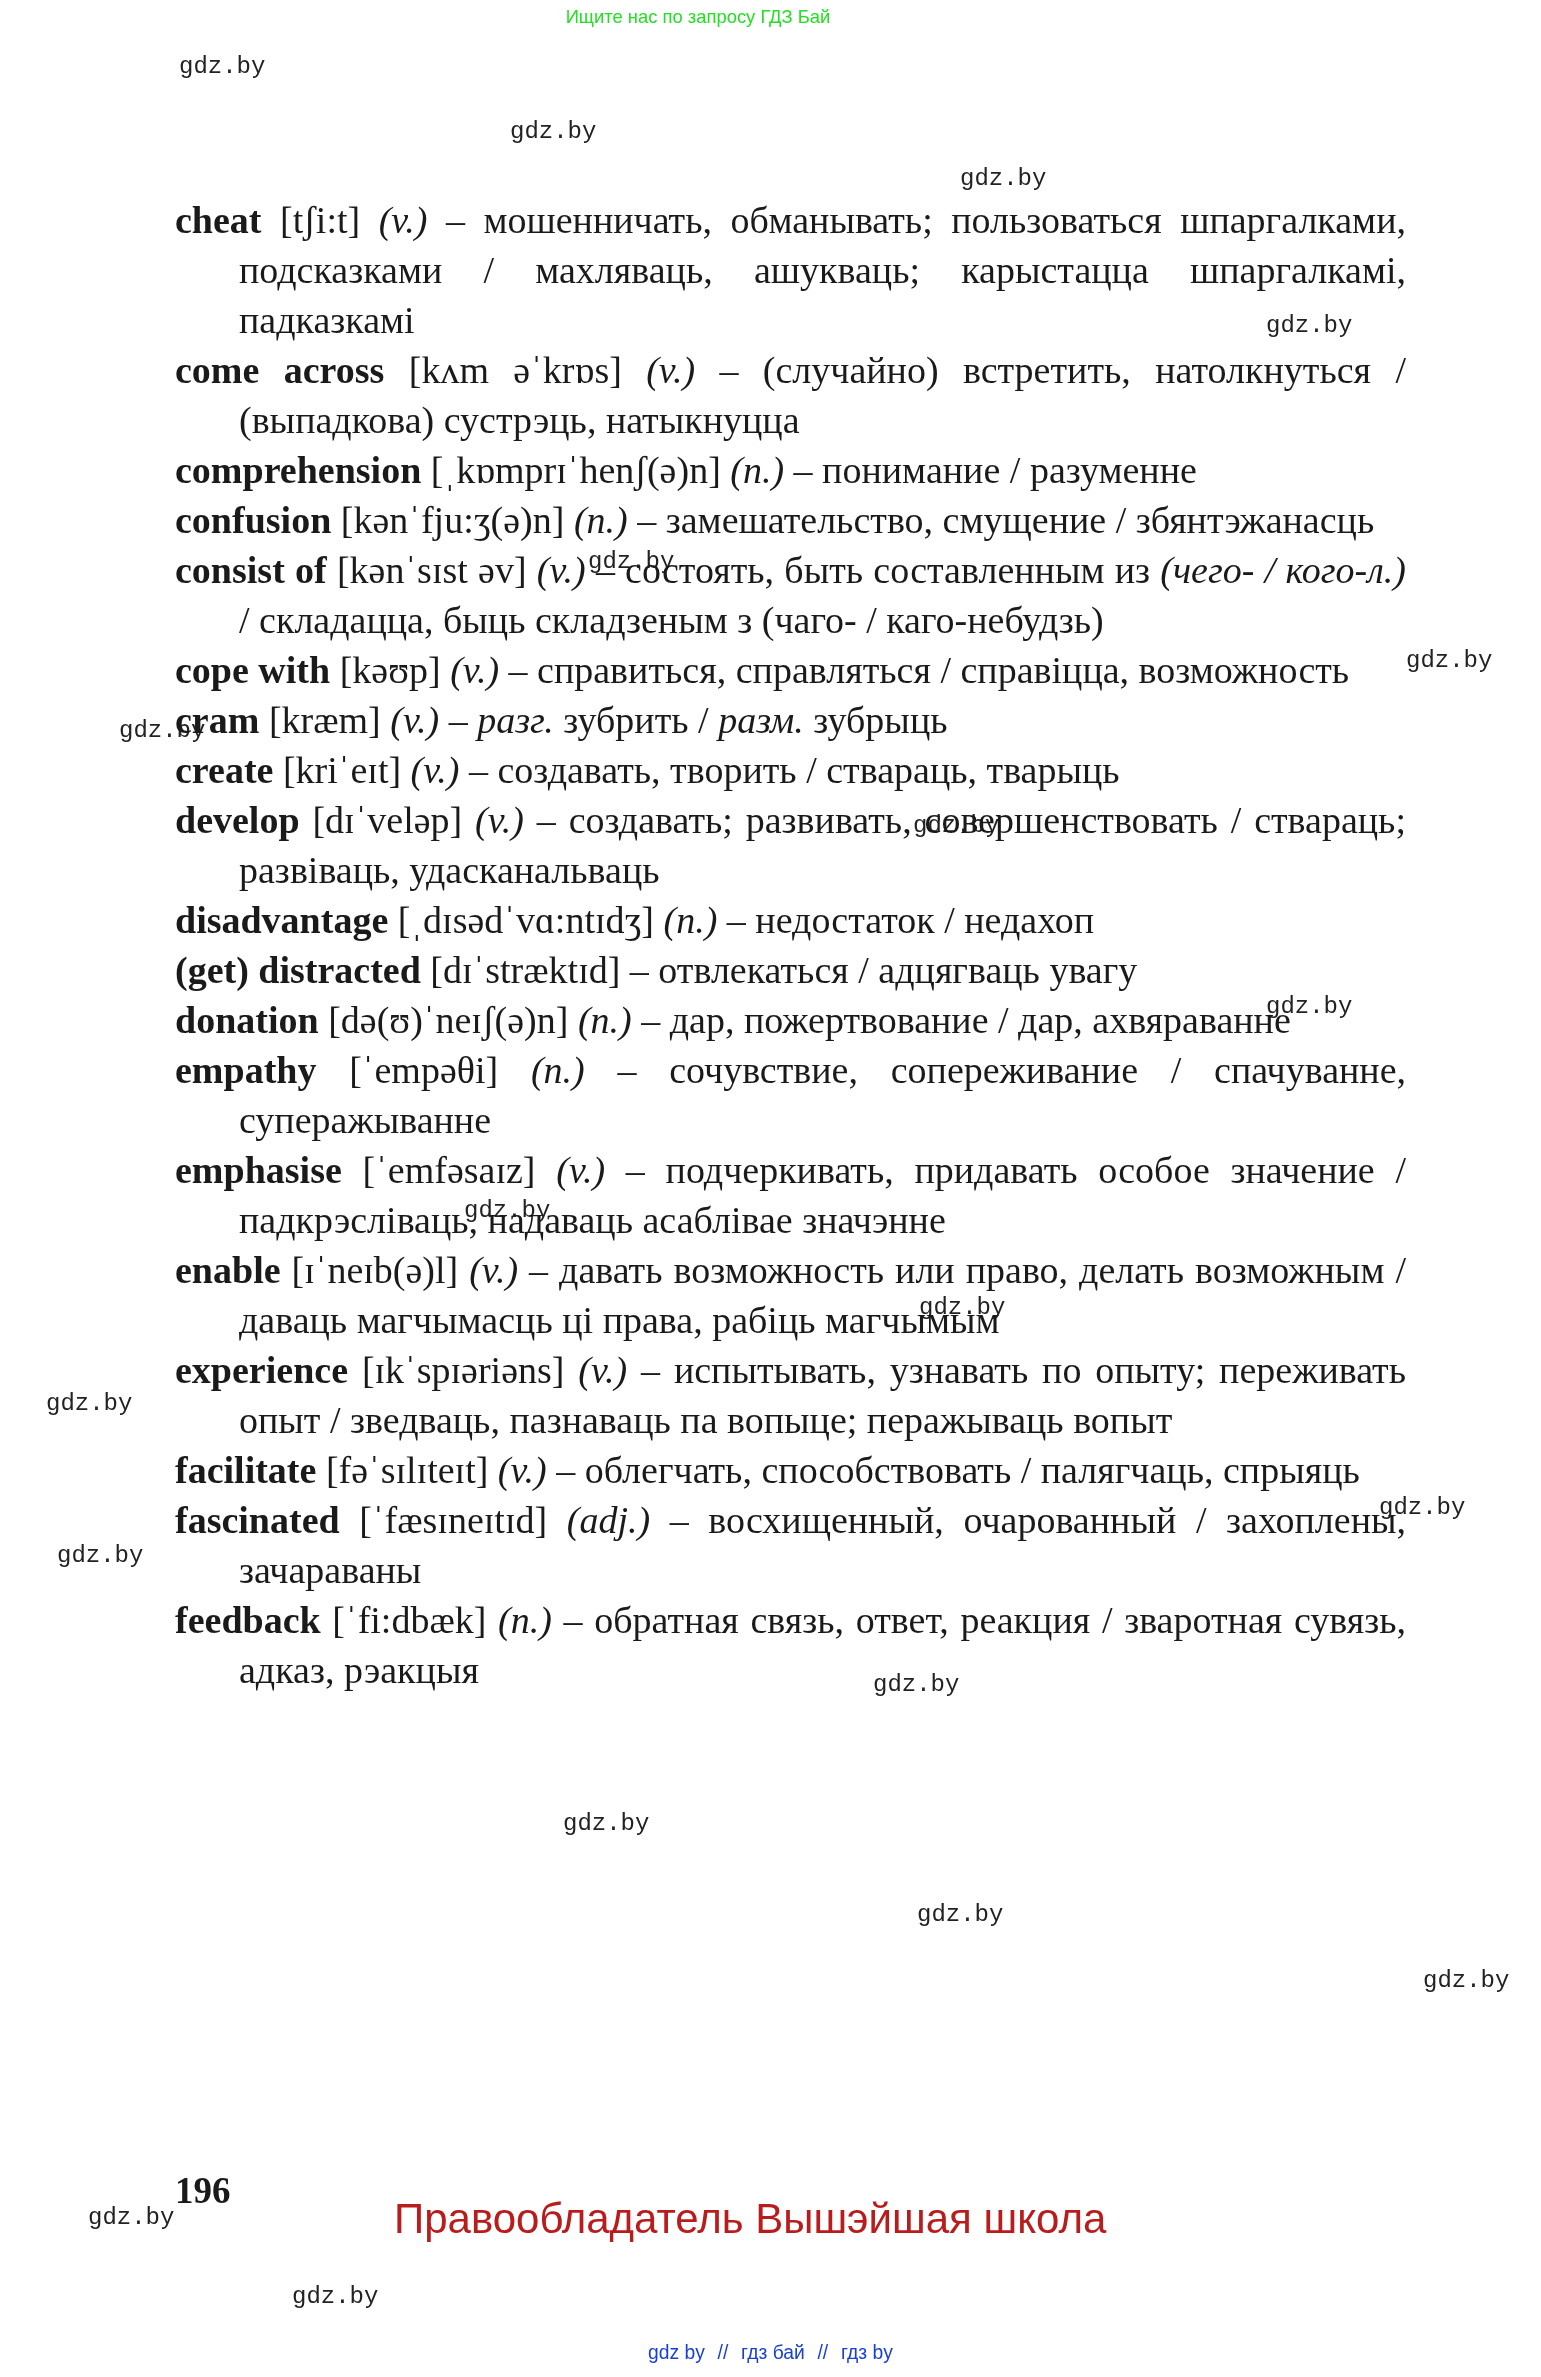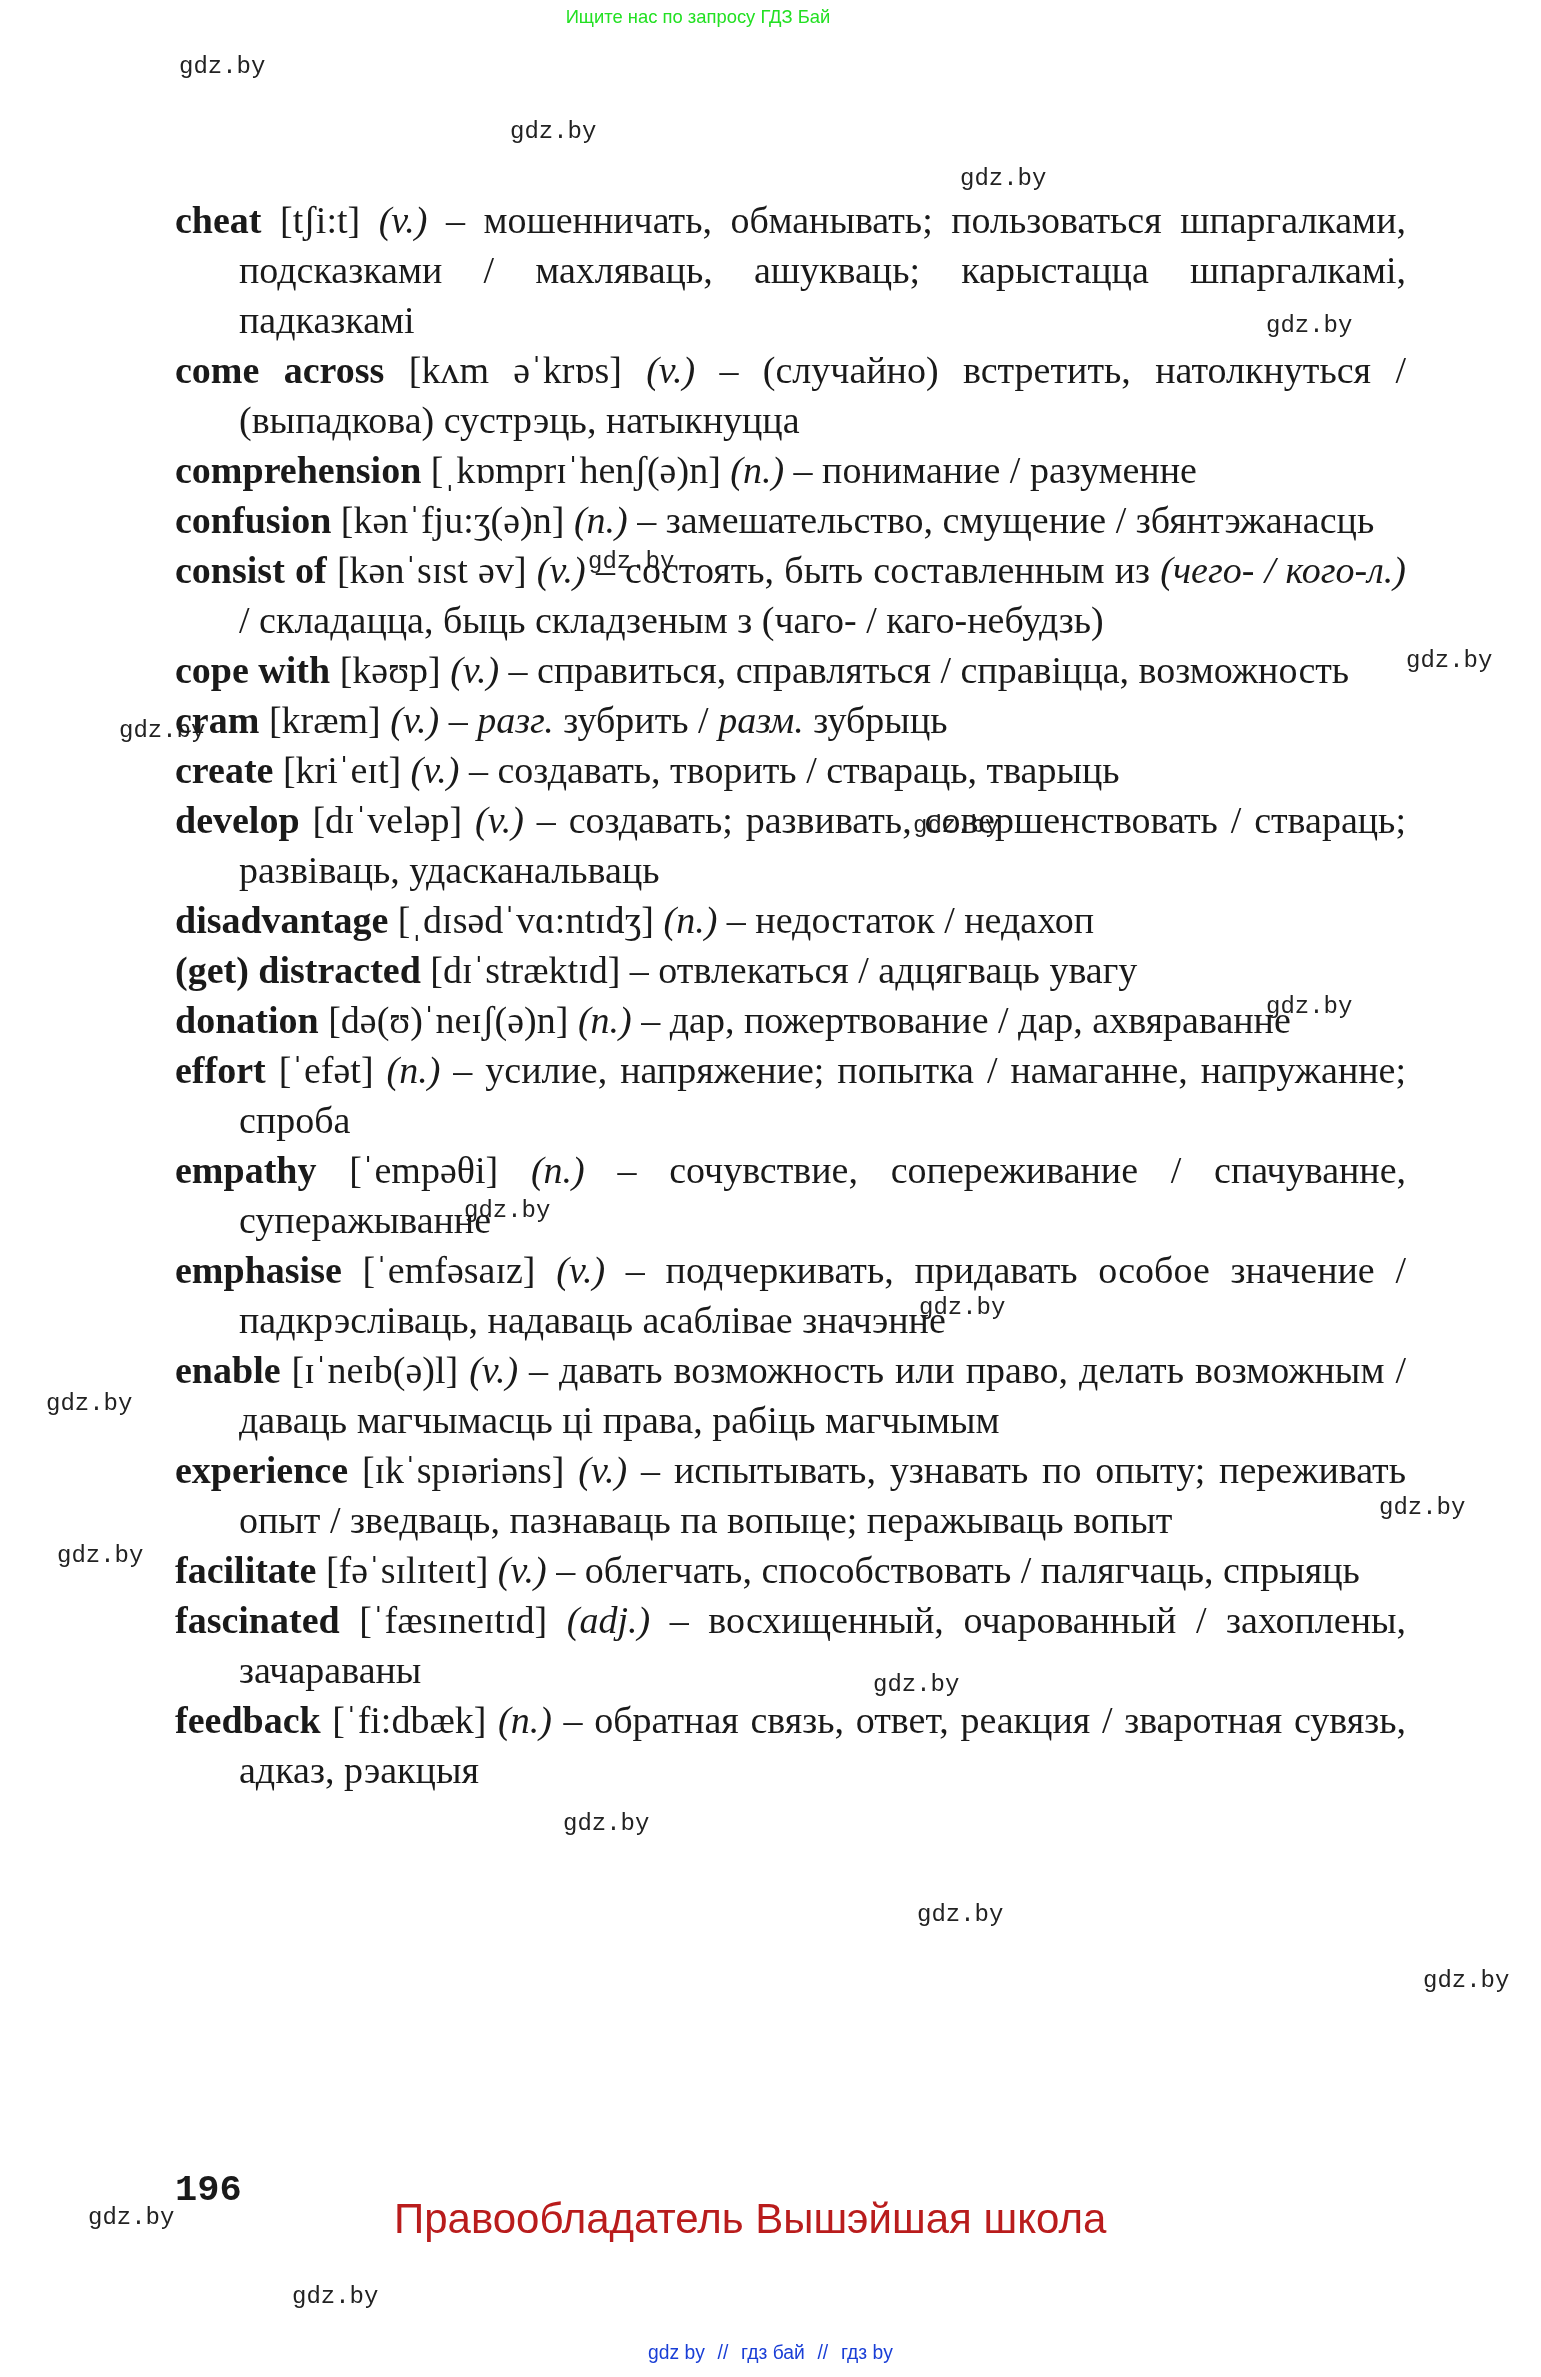--- a/index.html
+++ b/index.html
@@ -16,21 +16,21 @@
     position: absolute; left: 175px; top: 195px; width: 1231px;
     font-family: "Liberation Serif", serif; font-size: 38px; line-height: 50px; color: #1a1a1a;
   }
   .entry { margin: 0; padding-left: 64px; text-indent: -64px; text-align: justify; }
   .hw { font-weight: bold; }
   .tr { }
   .pos { font-style: italic; }
   .it { font-style: italic; }
   .page-number {
     position: absolute; left: 175px; top: 2169px;
-    font-family: Liberation Mono, monospace; font-weight: bold; font-size: 37px; color: #1a1a1a;
+    font-family: Liberation Serif, serif; font-weight: bold; font-size: 37px; color: #1a1a1a;
   }
   .copyright {
     position: absolute; left: 394px; top: 2195px;
     font-family: "Liberation Sans", sans-serif; font-size: 42px; color: #b91c1c;
   }
   .bottom-links {
     position: absolute; left: 0; top: 2342px; width: 1541px; text-align: center;
     font-family: "Liberation Sans", sans-serif; font-size: 19.3px; color: #1a3fd6;
   }
   .bottom-links span { margin: 0 3.7px; }
@@ -69,21 +69,20 @@
   <p class="entry"><span class="hw">comprehension</span> <span class="tr">[ˌkɒmprɪˈhenʃ(ə)n]</span> <span class="pos">(n.)</span> – <span>понимание</span> / <span>разуменне</span></p>
   <p class="entry"><span class="hw">confusion</span> <span class="tr">[kənˈfju:ʒ(ə)n]</span> <span class="pos">(n.)</span> – <span>замешательство, смущение</span> / <span>збянтэжанасць</span></p>
   <p class="entry"><span class="hw">consist of</span> <span class="tr">[kənˈsɪst əv]</span> <span class="pos">(v.)</span> – <span>состоять, быть составленным из</span> <span class="it">(чего- / кого-л.)</span> / <span>складацца, быць складзеным з (чаго- / каго-небудзь)</span></p>
   <p class="entry"><span class="hw">cope with</span> <span class="tr">[kəʊp]</span> <span class="pos">(v.)</span> – <span>справиться, справляться</span> / <span>справіцца, возможность</span></p>
   <p class="entry"><span class="hw">cram</span> <span class="tr">[kræm]</span> <span class="pos">(v.)</span> – <span class="it">разг.</span> <span>зубрить</span> / <span class="it">разм.</span> <span>зубрыць</span></p>
   <p class="entry"><span class="hw">create</span> <span class="tr">[kriˈeɪt]</span> <span class="pos">(v.)</span> – <span>создавать, творить</span> / <span>ствараць, тварыць</span></p>
   <p class="entry"><span class="hw">develop</span> <span class="tr">[dɪˈveləp]</span> <span class="pos">(v.)</span> – <span>создавать; развивать, совершенствовать</span> / <span>ствараць; развіваць, удасканальваць</span></p>
   <p class="entry"><span class="hw">disadvantage</span> <span class="tr">[ˌdɪsədˈvɑ:ntɪdʒ]</span> <span class="pos">(n.)</span> – <span>недостаток</span> / <span>недахоп</span></p>
   <p class="entry"><span class="hw">(get) distracted</span> <span class="tr">[dɪˈstræktɪd]</span> – <span>отвлекаться</span> / <span>адцягваць увагу</span></p>
   <p class="entry"><span class="hw">donation</span> <span class="tr">[də(ʊ)ˈneɪʃ(ə)n]</span> <span class="pos">(n.)</span> – <span>дар, пожертвование</span> / <span>дар, ахвяраванне</span></p>
-  <p class="entry"><span class="hw">effort</span> <span class="tr">[ˈefət]</span> <span class="pos">(n.)</span> – <span>усилие, напряжение; попытка</span> / <span>намаганне, напружанне; спроба</span></p>
   <p class="entry"><span class="hw">empathy</span> <span class="tr">[ˈempəθi]</span> <span class="pos">(n.)</span> – <span>сочувствие, сопереживание</span> / <span>спачуванне, суперажыванне</span></p>
   <p class="entry"><span class="hw">emphasise</span> <span class="tr">[ˈemfəsaɪz]</span> <span class="pos">(v.)</span> – <span>подчеркивать, придавать особое значение</span> / <span>падкрэсліваць, надаваць асаблівае значэнне</span></p>
   <p class="entry"><span class="hw">enable</span> <span class="tr">[ɪˈneɪb(ə)l]</span> <span class="pos">(v.)</span> – <span>давать возможность или право, делать возможным</span> / <span>даваць магчымасць ці права, рабіць магчымым</span></p>
   <p class="entry"><span class="hw">experience</span> <span class="tr">[ɪkˈspɪəriəns]</span> <span class="pos">(v.)</span> – <span>испытывать, узнавать по опыту; переживать опыт</span> / <span>зведваць, пазнаваць па вопыце; перажываць вопыт</span></p>
   <p class="entry"><span class="hw">facilitate</span> <span class="tr">[fəˈsɪlɪteɪt]</span> <span class="pos">(v.)</span> – <span>облегчать, способствовать</span> / <span>палягчаць, спрыяць</span></p>
   <p class="entry"><span class="hw">fascinated</span> <span class="tr">[ˈfæsɪneɪtɪd]</span> <span class="pos">(adj.)</span> – <span>восхищенный, очарованный</span> / <span>захоплены, зачараваны</span></p>
   <p class="entry"><span class="hw">feedback</span> <span class="tr">[ˈfi:dbæk]</span> <span class="pos">(n.)</span> – <span>обратная связь, ответ, реакция</span> / <span>зваротная сувязь, адказ, рэакцыя</span></p>
 </div>
 
 <div class="page-number">196</div>

